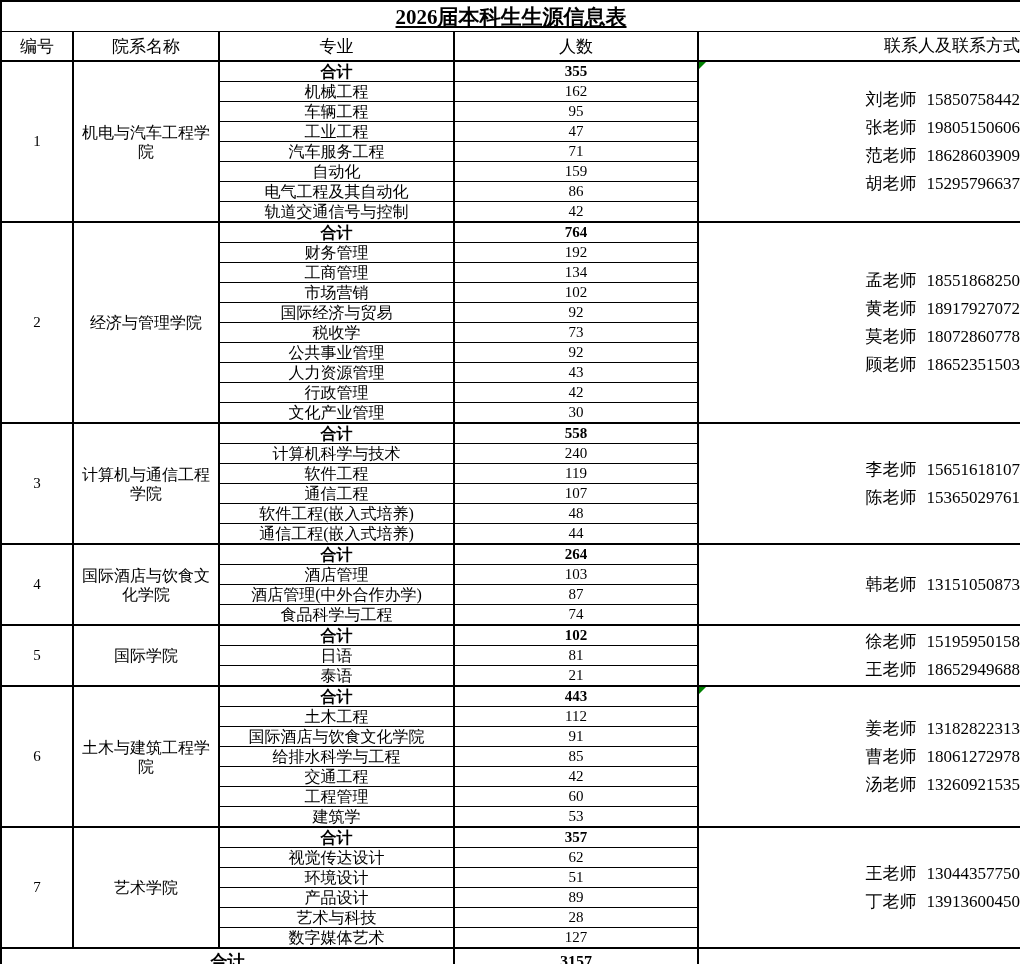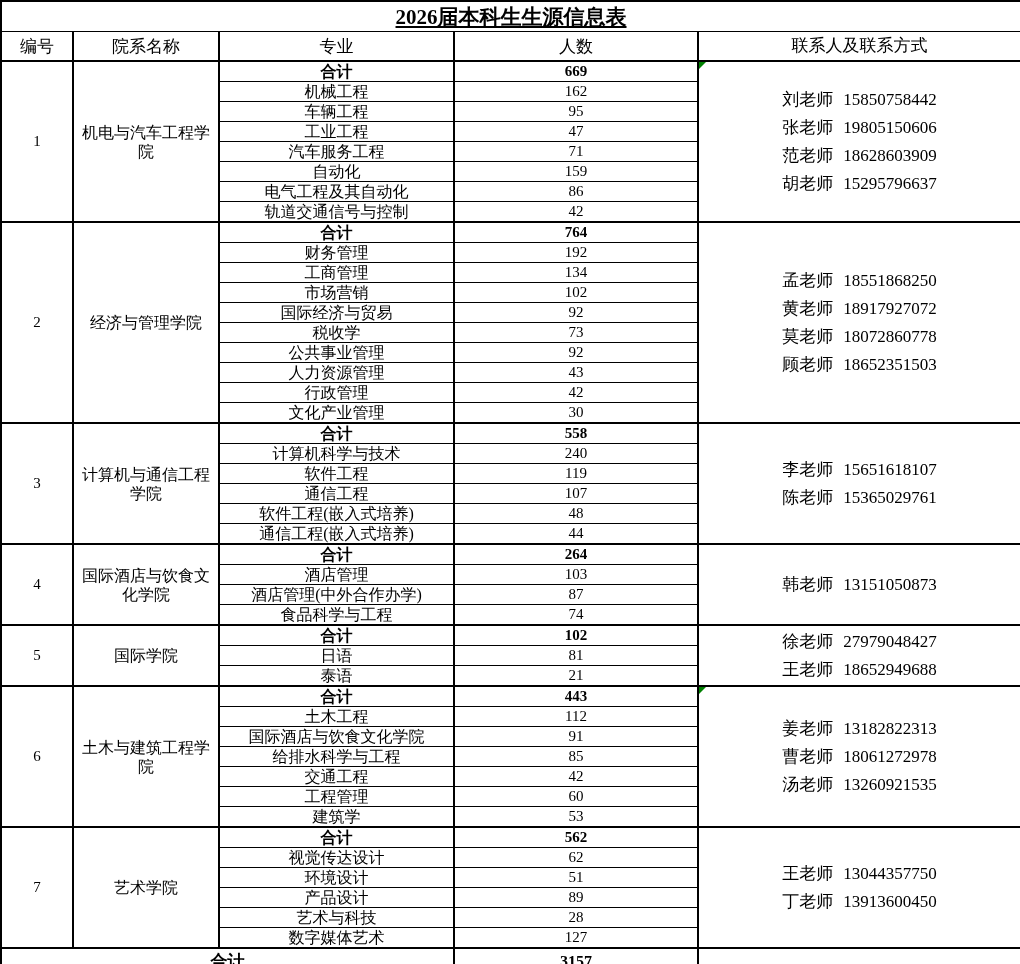--- a/index.html
+++ b/index.html
@@ -10,21 +10,21 @@
   .title-row td{height:29px;font-size:21px;font-weight:bold;border-bottom:1px solid #000;text-decoration:underline;}
   .header-row td{height:21px;font-size:17px;font-weight:normal;border-bottom:2px solid #000;}
   tbody tr{height:20px;}
   tbody td{font-size:16px;line-height:19px;}
   td.col-dept,td.col-major,td.col-count,td.col-contact{border-left:2px solid #000;}
   .sec-start td{border-top:2px solid #000;}
   .col-id{font-size:15px;}
   .col-dept{padding:0 8px;}
   .col-count{font-size:15px;margin-top:33px;}
   .total-cell{font-weight:bold;}
-  .col-contact{font-size:17px;line-height:28px;position:relative;}
+  .col-contact{font-size:17px;line-height:28px;position:relative;text-align:right;}
   .contact-line{white-space:nowrap;}
   .phone{margin-left:10px;}
   .err-tri{position:absolute;top:0;left:0;width:0;height:0;border-top:7px solid #008000;border-right:7px solid transparent;}
   .grand-row td{height:25px;border-top:2px solid #000;font-weight:bold;}
   .grand-row .grand-label{font-size:17px;}
   .grand-row .col-count{font-size:16px;}
 </style>
 </head>
 <body>
 
@@ -47,21 +47,21 @@
         <td class="col-major">专业</td>
         <td class="col-count">人数</td>
         <td class="col-contact">联系人及联系方式</td>
       </tr>
     </thead>
     <tbody id="tbody">
         <tr class="sec-start">
           <td class="col-id" rowspan="8">1</td>
           <td class="col-dept" rowspan="8">机电与汽车工程学院</td>
           <td class="col-major total-cell">合计</td>
-          <td class="col-count total-cell">669</td>
+          <td class="col-count total-cell">355</td>
           <td class="col-contact" rowspan="8">
             <span class="err-tri"></span>
             <div class="contact-line"><span>刘老师</span><span class="phone">15850758442</span></div>
             <div class="contact-line"><span>张老师</span><span class="phone">19805150606</span></div>
             <div class="contact-line"><span>范老师</span><span class="phone">18628603909</span></div>
             <div class="contact-line"><span>胡老师</span><span class="phone">15295796637</span></div>
           </td>
         </tr>
         <tr>
           <td class="col-major">机械工程</td>
@@ -189,21 +189,21 @@
         <tr>
           <td class="col-major">食品科学与工程</td>
           <td class="col-count">74</td>
         </tr>
         <tr class="sec-start">
           <td class="col-id" rowspan="3">5</td>
           <td class="col-dept" rowspan="3">国际学院</td>
           <td class="col-major total-cell">合计</td>
           <td class="col-count total-cell">102</td>
           <td class="col-contact" rowspan="3">
-            <div class="contact-line"><span>徐老师</span><span class="phone">27979048427</span></div>
+            <div class="contact-line"><span>徐老师</span><span class="phone">15195950158</span></div>
             <div class="contact-line"><span>王老师</span><span class="phone">18652949688</span></div>
           </td>
         </tr>
         <tr>
           <td class="col-major">日语</td>
           <td class="col-count">81</td>
         </tr>
         <tr>
           <td class="col-major">泰语</td>
           <td class="col-count">21</td>
@@ -241,21 +241,21 @@
           <td class="col-count">60</td>
         </tr>
         <tr>
           <td class="col-major">建筑学</td>
           <td class="col-count">53</td>
         </tr>
         <tr class="sec-start">
           <td class="col-id" rowspan="6">7</td>
           <td class="col-dept" rowspan="6">艺术学院</td>
           <td class="col-major total-cell">合计</td>
-          <td class="col-count total-cell">562</td>
+          <td class="col-count total-cell">357</td>
           <td class="col-contact" rowspan="6">
             <div class="contact-line"><span>王老师</span><span class="phone">13044357750</span></div>
             <div class="contact-line"><span>丁老师</span><span class="phone">13913600450</span></div>
           </td>
         </tr>
         <tr>
           <td class="col-major">视觉传达设计</td>
           <td class="col-count">62</td>
         </tr>
         <tr>

